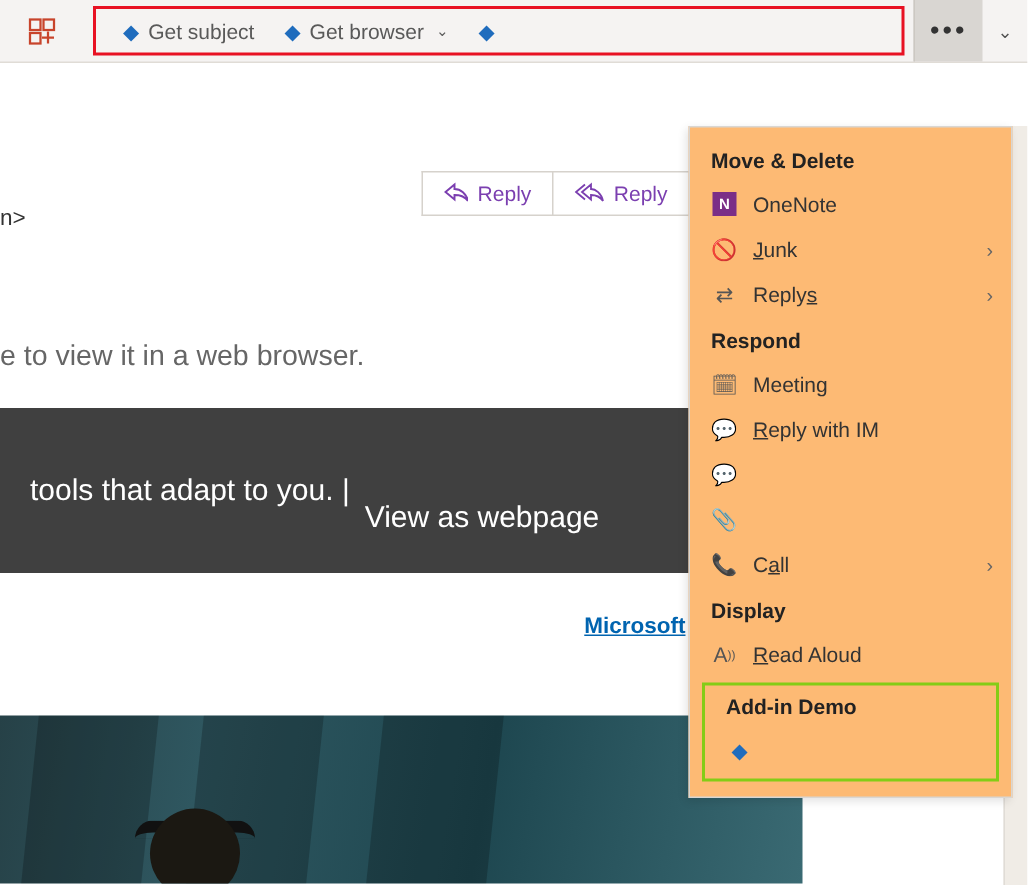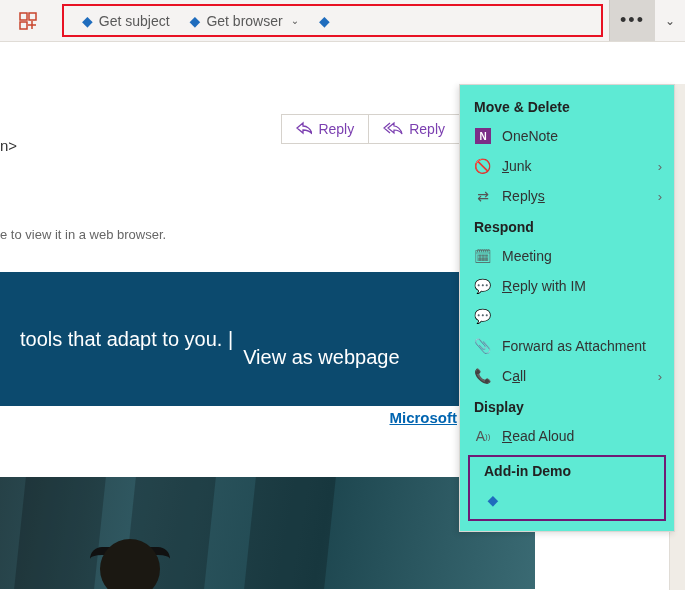--- a/index.html
+++ b/index.html
@@ -14,47 +14,47 @@
 .addin-btn { display: flex; align-items: center; gap: 6px; padding: 0 10px; height: 30px; color: #595959; font-size: 14px; }
 .addin-btn .cube { color: #1f6cbd; }
 .chev-sm { font-size: 10px; color: #595959; margin-left: 2px; }
 
 .more-btn { width: 46px; background: #d9d6d2; display: flex; align-items: center; justify-content: center; color: #333; font-size: 18px; letter-spacing: 2px; border-left: 1px solid #ccc8c2; }
 .expand-btn { width: 30px; display: flex; align-items: center; justify-content: center; color: #505050; font-size: 12px; }
 
 .content-area { position: relative; height: calc(100% - 42px); }
 
 .sender { position: absolute; left: 0; top: 95px; font-size: 15px; color: #333; }
-.hint { position: absolute; left: 0; top: 185px; font-size: 13px; color: #666; }
+.hint { position: absolute; left: 0; top: 185px; font-size: 19px; color: #666; }
 
 .reply-group { position: absolute; right: 225px; top: 72px; display: flex; }
 .reply-btn { display: flex; gap: 6px; border: 1px solid #d6d2cc; padding: 6px 14px; font-size: 14px; color: #7b3fb0; background: #fff; }
 .reply-btn:first-child { border-right: none; }
 
-.gray-banner { position: absolute; left: 0; top: 230px; right: 225px; height: 134px; background: #0c4a6e; display: flex; align-items: center; padding: 0 20px; color: #fff; font-size: 20px; }
+.gray-banner { position: absolute; left: 0; top: 230px; right: 225px; height: 110px; background: #404040; display: flex; align-items: center; padding: 0 20px; color: #fff; font-size: 20px; }
 .gray-banner .view { margin-left: 10px; margin-top: 36px; }
 
 .ms-link { position: absolute; right: 228px; top: 367px; color: #0064b0; font-weight: 600; text-decoration: underline; font-size: 15px; }
 
 .photo-strip { position: absolute; left: 0; right: 150px; top: 435px; height: 112px; background: linear-gradient(100deg, #264147 0%, #2f5760 25%, #1e4750 60%, #3a6a73 100%); overflow: hidden; }
 .stripe { position: absolute; top: 0; bottom: 0; width: 80px; background: rgba(0,0,0,0.22); transform: skewX(-6deg); }
 .stripe.s1 { left: 20px; }
 .stripe.s2 { left: 130px; }
 .stripe.s3 { left: 250px; }
 .head { position: absolute; left: 100px; bottom: -10px; width: 60px; height: 60px; background: #1b1812; border-radius: 50%; }
 .phones { position: absolute; left: 90px; bottom: 30px; width: 80px; height: 12px; border-top: 8px solid #111; border-radius: 40px 40px 0 0; }
 
-.menu { position: absolute; right: 10px; top: 42px; width: 216px; background: #5eead4; border: 1px solid #d9d6d2; box-shadow: -2px 2px 6px rgba(0,0,0,0.12); padding: 6px 0 10px; }
+.menu { position: absolute; right: 10px; top: 42px; width: 216px; background: #fdba74; border: 1px solid #d9d6d2; box-shadow: -2px 2px 6px rgba(0,0,0,0.12); padding: 6px 0 10px; }
 .menu-hdr { padding: 8px 14px 6px; font-weight: 600; font-size: 14px; color: #222; }
 .menu-item { display: flex; align-items: center; gap: 10px; padding: 7px 14px; font-size: 14px; color: #333; position: relative; }
 .menu-item .und { text-decoration: underline; }
 .menu-item .chev { position: absolute; right: 12px; color: #666; font-size: 13px; }
 .menu-icon { width: 18px; display: flex; align-items: center; justify-content: center; color: #555; }
 .onenote { width: 16px; height: 16px; background: #7b2e87; color: #fff; font-size: 10px; font-weight: bold; display: flex; align-items: center; justify-content: center; }
-.addin-section { border: 2px solid #701a75; margin: 4px 8px 0; padding-bottom: 4px; }
+.addin-section { border: 2px solid #84cc16; margin: 4px 8px 0; padding-bottom: 4px; }
 .addin-section .menu-hdr { padding-top: 6px; }
 .cube-blue { color: #1f6cbd; }
 .scrollbar { position: absolute; right: 0; top: 42px; width: 16px; height: 520px; background: #f0ece6; border-left: 1px solid #e0dcd6; }
 </style>
 </head>
 <body>
 
 <div class="top-row">
   <div class="corner-btn">
     <svg viewBox="0 0 20 20" fill="none" stroke="#c8442c" stroke-width="1.5">
@@ -145,21 +145,20 @@
     </div>
     <div class="menu-item">
       <span class="menu-icon">💬</span>
       <span><span class="und">R</span><span>eply with IM</span></span>
     </div>
     <div class="menu-item">
       <span class="menu-icon">💬</span>
     </div>
     <div class="menu-item">
       <span class="menu-icon">📎</span>
-      <span>Forward as Attachment</span>
     </div>
     <div class="menu-item">
       <span class="menu-icon">📞</span>
       <span><span>C</span><span class="und">a</span><span>ll</span></span>
       <span class="chev">›</span>
     </div>
 
     <div class="menu-hdr">Display</div>
     <div class="menu-item">
       <span class="menu-icon">A<sup style="font-size:8px">))</sup></span>

